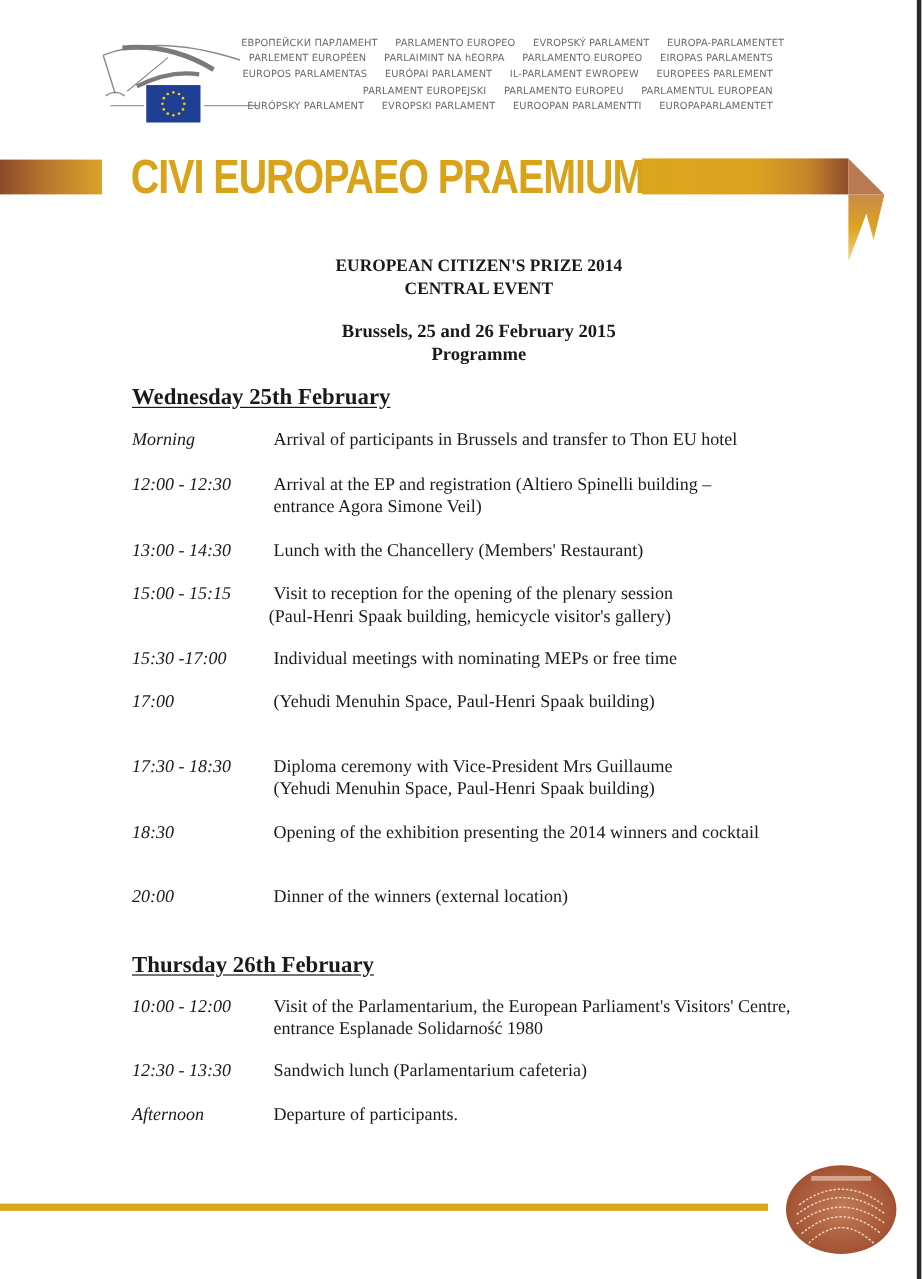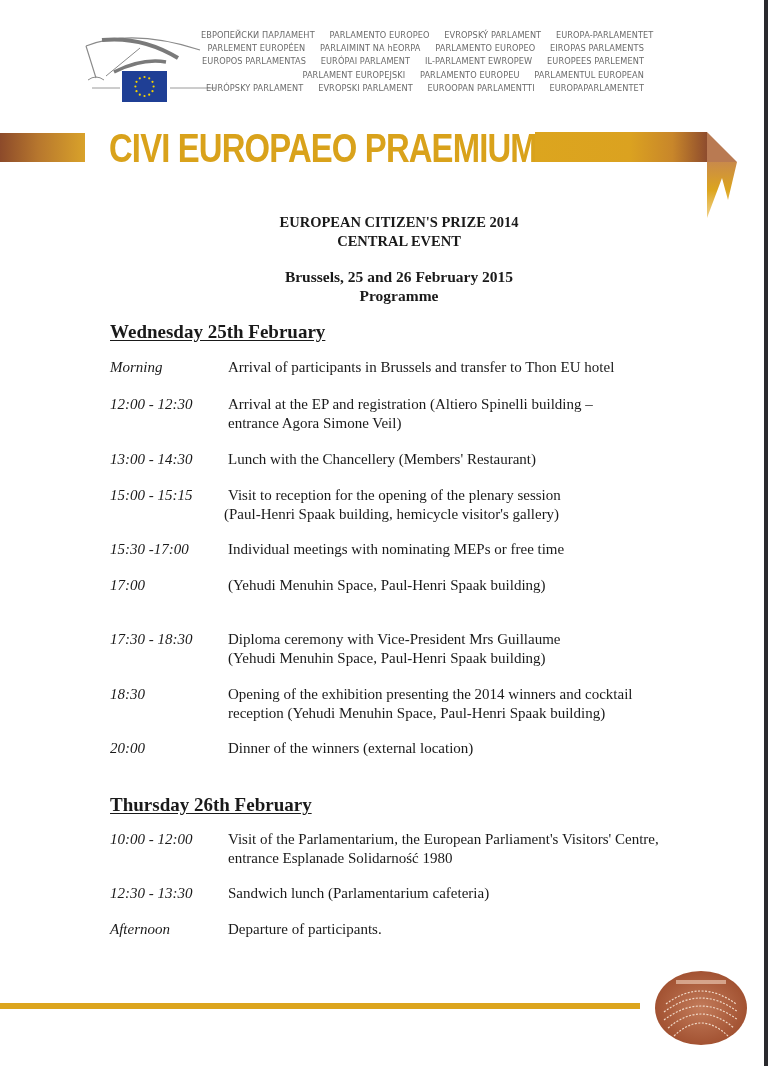--- a/index.html
+++ b/index.html
@@ -212,21 +212,20 @@
   <span class="time">17:30 - 18:30</span>
   <span class="desc">
     <span class="line">Diploma ceremony with Vice-President Mrs Guillaume</span>
     <span class="line">(Yehudi Menuhin Space, Paul-Henri Spaak building)</span>
   </span>
 </div>
 <div class="entry" style="top:685px">
   <span class="time">18:30</span>
   <span class="desc">
     <span class="line">Opening of the exhibition presenting the 2014 winners and cocktail</span>
-    <span class="line">reception (Yehudi Menuhin Space, Paul-Henri Spaak building)</span>
   </span>
 </div>
 <div class="entry" style="top:739px">
   <span class="time">20:00</span>
   <span class="desc">
       <span class="line">Dinner of the winners (external location)</span>
     </span>
 </div>
 
 <div class="day-heading" style="top:794px">Thursday 26th February</div>

